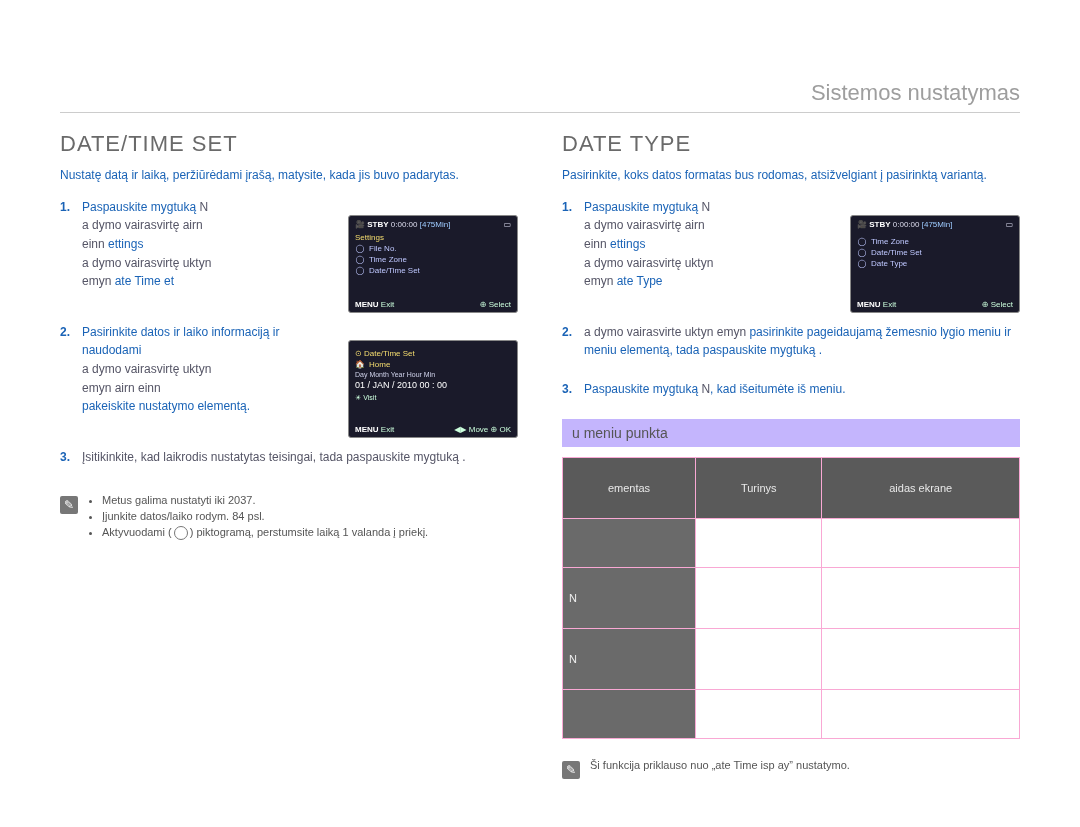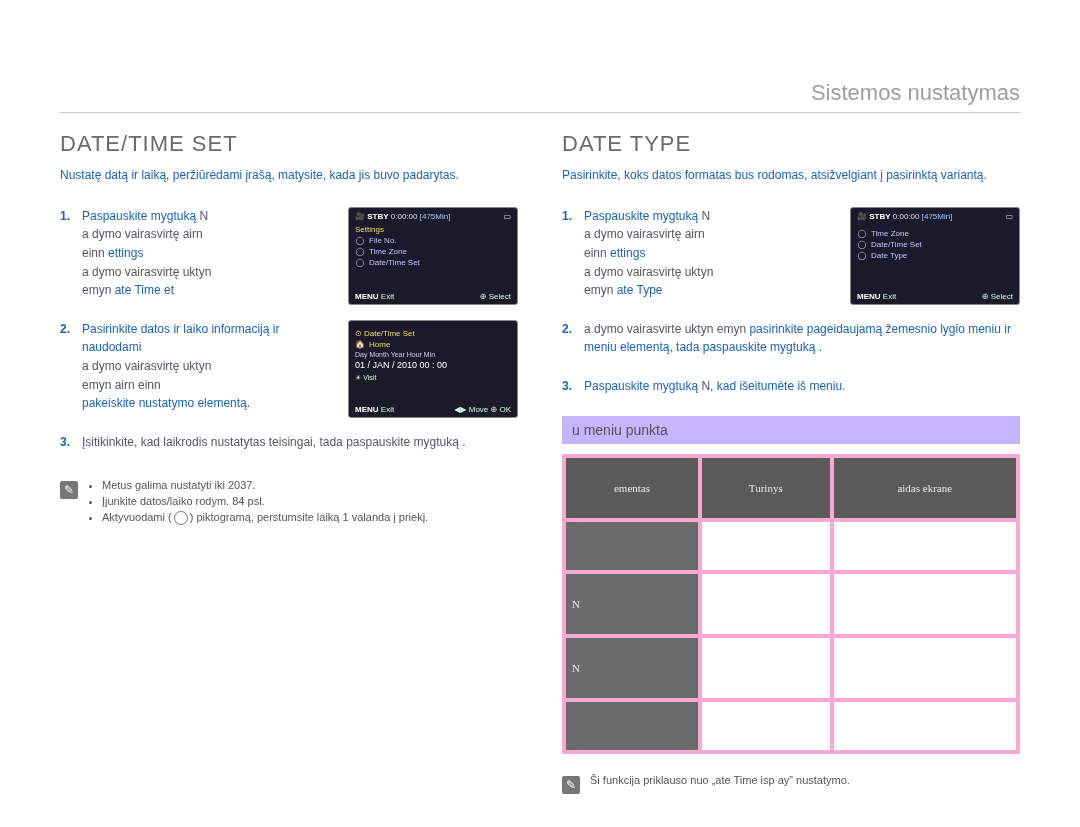--- a/index.html
+++ b/index.html
@@ -36,21 +36,21 @@
     font-size: 22px;
     font-weight: 400;
     letter-spacing: 1px;
     color: #6a6a6a;
     margin: 0 0 10px 0;
   }
   .intro {
     color: #1a63b6;
     font-size: 12px;
     line-height: 1.4;
-    margin-bottom: 23px;
+    margin-bottom: 14px;
   }
   ol.steps {
     list-style: none;
     padding: 0;
     margin: 0;
     font-size: 12px;
     color: #556;
   }
   ol.steps > li {
     position: relative;
@@ -66,21 +66,21 @@
     font-weight: bold;
   }
   .blue { color: #1a63b6; }
   .screenshot {
     float: right;
     width: 170px;
     height: 98px;
     background: #1a1a2a;
     border: 1px solid #888;
     border-radius: 3px;
-    margin: 0 0 10px 10px;
+    margin: 17px 0 10px 10px;
     font-size: 8px;
     color: #cfd2ea;
     padding: 4px 6px;
     box-sizing: border-box;
     position: relative;
     font-family: Arial, sans-serif;
   }
   .screenshot .topbar {
     display: flex;
     justify-content: space-between;
@@ -130,23 +130,22 @@
     font-size: 14px;
     padding: 6px 10px;
     margin: 18px 0 10px 0;
   }
   table.options {
     width: 100%;
     border-collapse: collapse;
     font-size: 11px;
   }
   table.options th, table.options td {
-    border: 4px solid #f9a8d4;
+    border: 1px solid #f9a8d4;
     padding: 24px 6px;
-    font-family: Liberation Serif, serif;
   }
   table.options th {
     background: #5a5a5a;
     color: #e8e8e8;
     font-weight: normal;
     text-align: center;
   }
   table.options td:first-child {
     background: #6a6a6a;
     color: #eee;

